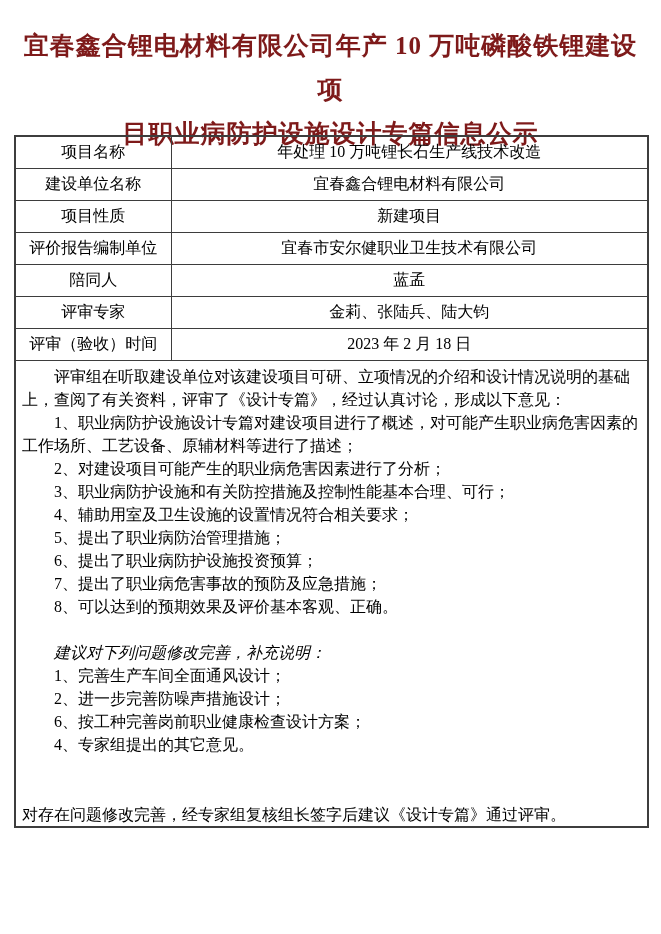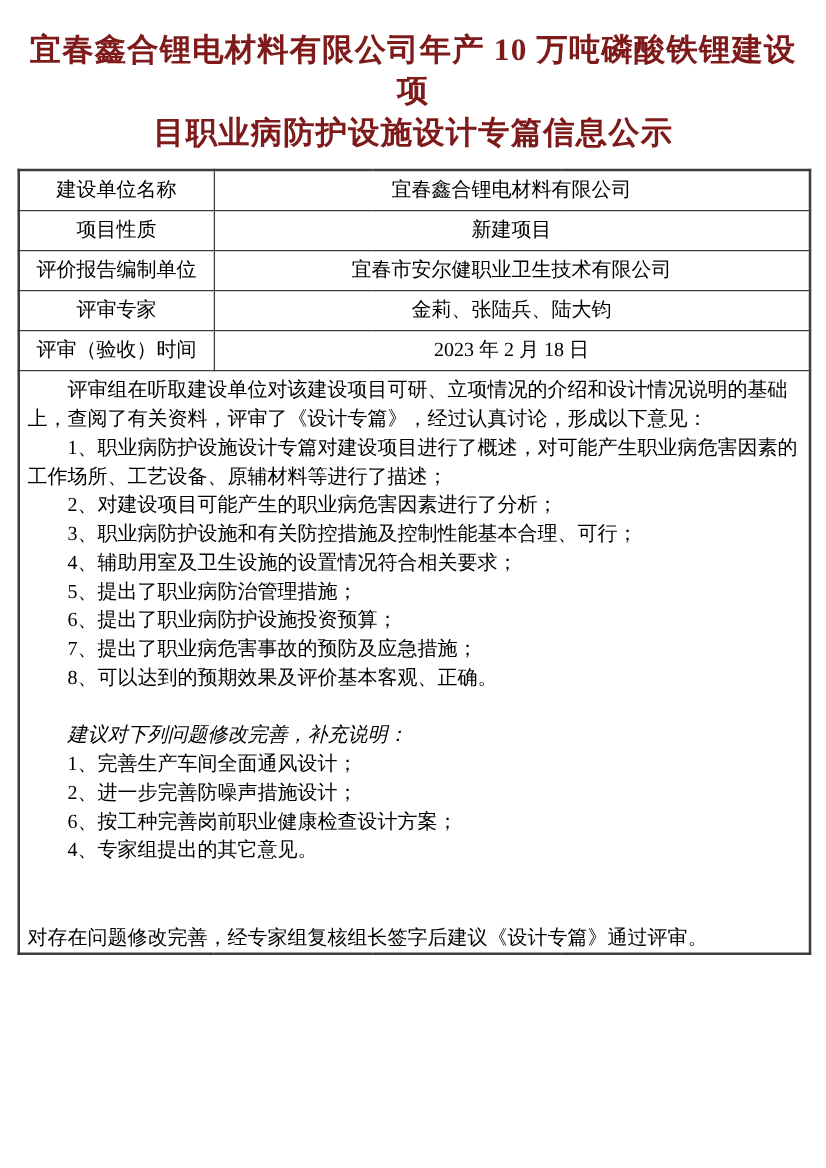--- a/index.html
+++ b/index.html
@@ -13,21 +13,21 @@
     position: relative;
     font-family: "Liberation Serif", "DejaVu Serif", serif;
     color: #000000;
     overflow: hidden;
   }
   .doc-title {
     margin: 24px 12px 0;
     text-align: center;
     font-weight: bold;
     font-size: 25px;
-    line-height: 33px;
+    line-height: 44px;
     color: #7e1a1a;
     letter-spacing: 1px;
   }
   table.info-table {
     position: absolute;
     left: 14px;
     top: 135px;
     width: 633px;
     border-collapse: collapse;
     table-layout: fixed;
@@ -76,31 +76,39 @@
 </div>
 
 <table class="info-table">
   <colgroup>
     <col style="width:156px">
       <col style="width:127px">
       <col style="width:151px">
       <col style="width:199px">
   </colgroup>
   <tbody>
+      <tr>
+    <td>项目名称</td>
+    <td colspan="3">年处理 10 万吨锂长石生产线技术改造</td>
+  </tr>
   <tr>
     <td>建设单位名称</td>
     <td colspan="3">宜春鑫合锂电材料有限公司</td>
   </tr>
   <tr>
     <td>项目性质</td>
     <td colspan="3">新建项目</td>
   </tr>
   <tr>
     <td>评价报告编制单位</td>
     <td colspan="3">宜春市安尔健职业卫生技术有限公司</td>
+  </tr>
+  <tr>
+    <td>陪同人</td>
+    <td colspan="3">蓝孟</td>
   </tr>
   <tr>
     <td>评审专家</td>
     <td colspan="3">金莉、张陆兵、陆大钧</td>
   </tr>
   <tr>
     <td>评审（验收）时间</td>
     <td colspan="3">2023 年 2 月 18 日</td>
   </tr>
   <tr>

